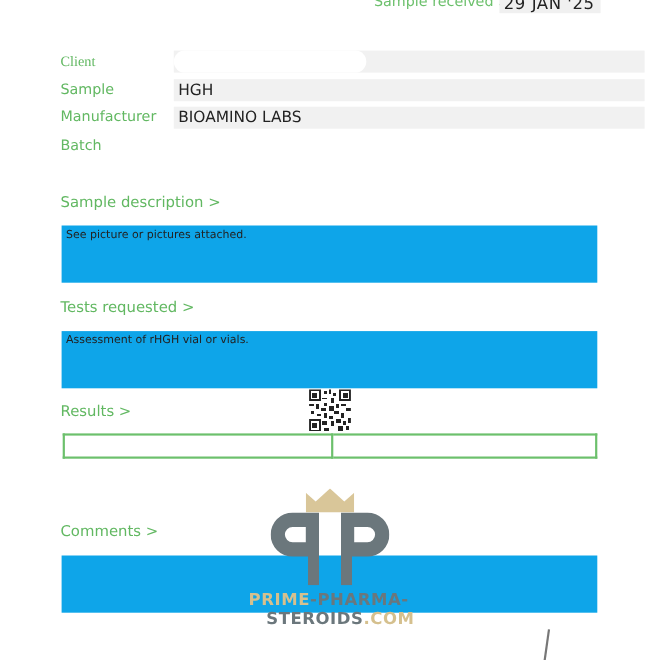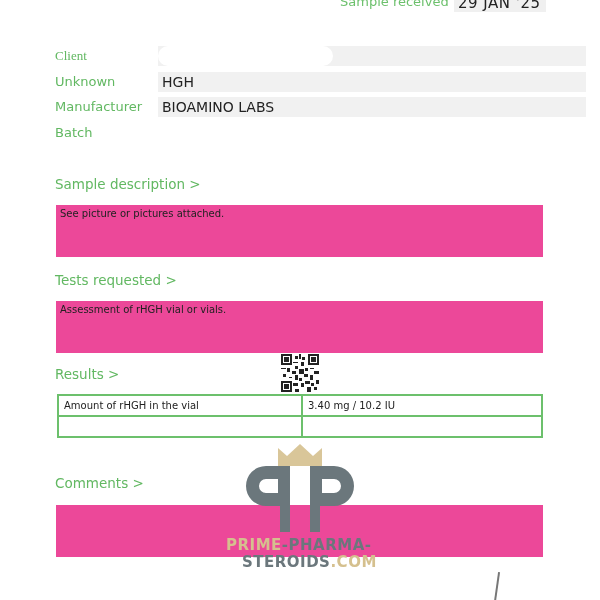--- a/index.html
+++ b/index.html
@@ -8,21 +8,21 @@
   .topline { position:absolute; top:-6px; left:340px; font-size:13px; }
   .topline .lbl { color:#6cc06c; }
   .topline .val { position:absolute; left:114px; top:0; width:88px; height:18px; background:#f0f0f0;
                   color:#222; font-size:15px; padding-left:4px; letter-spacing:0.5px; }
   .row { position:absolute; left:55px; height:20px; width:488px; }
   .row .label { position:absolute; left:0; top:2px; font-size:13px; color:#62b862; }
   .row .field { position:absolute; left:103px; top:0; width:428px; height:20px; background:#f1f1f1;
                 font-size:14px; color:#222; padding-left:4px; line-height:20px; box-sizing:border-box; }
   .redact { position:absolute; left:0; top:0; width:175px; height:20px; background:#fff; border-radius:10px; }
   .section-title { position:absolute; left:55px; font-size:13.5px; color:#62b862;text-align:center; }
-  .box { position:absolute; left:56px; width:487px; background:#ec4899; font-size:10px; color:#222;
+  .box { position:absolute; left:56px; width:487px; background:#0ea5e9; font-size:10px; color:#222;
          padding:3px 4px; box-sizing:border-box; }
   table.results { position:absolute; left:57px; top:394px; width:486px; border-collapse:collapse; }
   table.results td { border:2px solid #6cc06c; font-size:10px; color:#222; height:17px; padding:1px 5px; }
   table.results td.c1 { width:232px; }
   .qr { position:absolute; left:281px; top:354px; width:38px; height:38px; }
   .logo { position:absolute; left:226px; top:444px; width:148px; }
   .crown { position:absolute; left:52px; top:0; }
   .pp { position:absolute; left:20px; top:22px; }
   .brand1 { position:absolute; left:0; top:92px; font-size:15px; font-weight:bold; letter-spacing:0.5px; white-space:nowrap; }
   .brand2 { position:absolute; left:16px; top:109px; font-size:15px; font-weight:bold; letter-spacing:0.5px; white-space:nowrap; }
@@ -38,21 +38,21 @@
   <span class="val">29 JAN '25</span>
 </div>
 
 <div class="row" style="top:46px;font-family:Liberation Serif, serif;">
   <span class="label">Client</span>
   <div class="field">
     <div class="redact"></div>
   </div>
 </div>
 <div class="row" style="top:72px;">
-  <span class="label">Unknown</span>
+  <span class="label">Sample</span>
   <div class="field">HGH</div>
 </div>
 <div class="row" style="top:97px;">
   <span class="label">Manufacturer</span>
   <div class="field">BIOAMINO LABS</div>
 </div>
 <div class="row" style="top:123px;">
   <span class="label">Batch</span>
 </div>
 
@@ -101,24 +101,20 @@
       <rect x="23" y="17" width="2" height="3"></rect>
       <rect x="17" y="22" width="3" height="3"></rect>
     <rect x="9" y="23" width="3" height="2"></rect>
       <rect x="22" y="22" width="2" height="2"></rect>
       <rect x="5" y="15" width="2" height="1"></rect>
   </g>
 </svg>
 
 <table class="results">
   <tbody>
-      <tr>
-    <td class="c1">Amount of rHGH in the vial</td>
-    <td>3.40 mg / 10.2 IU</td>
-  </tr>
   <tr>
     <td class="c1"></td>
     <td></td>
   </tr>
 </tbody>
   </table>
 
 <div class="section-title" style="top:475px;">Comments &gt;</div>
 <div class="box" style="top:505px; height:52px;"></div>
 

